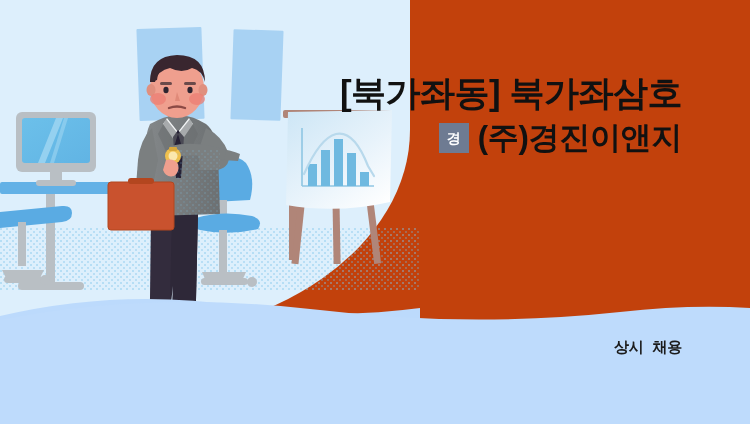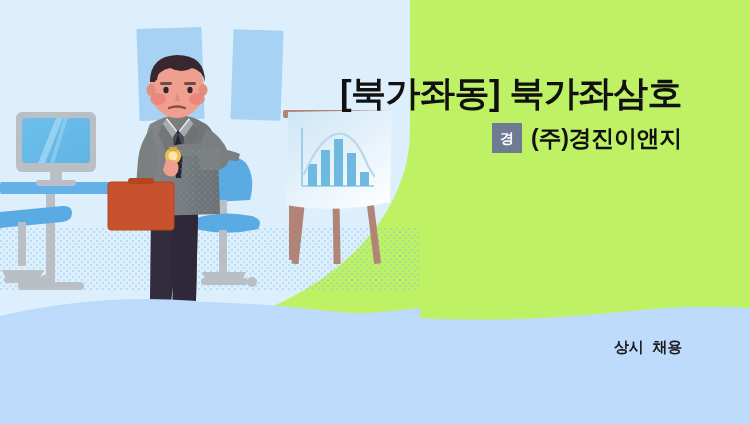--- a/index.html
+++ b/index.html
@@ -6,21 +6,21 @@
   html,body{margin:0;padding:0;}
   body{
     width:750px;height:424px;
     font-family:"Liberation Sans","DejaVu Sans",sans-serif;
     background:#c3dcfb;
     overflow:hidden;
   }
   .banner{
     position:relative;
     width:750px;height:424px;
-    background:#bef264;
+    background:#c2410c;
     overflow:hidden;
   }
 
   
   .blob{
     position:absolute;
     left:-210px; top:-130px;
     width:620px; height:470px;
     background:#ddeffc;
     border-radius:0 0 300px 300px / 0 0 240px 240px;
@@ -74,21 +74,21 @@
     justify-content:center;
     width:30px;height:30px;
     background:#6e7b92;
     color:#ffffff;
     font-size:14px;
     font-weight:bold;
     line-height:1;
     flex:0 0 auto;
   }
   .company{
-    font-size:23px;
+    font-size:31px;
     font-weight:bold;
     color:#111111;
     line-height:28px;
     letter-spacing:-0.3px;
     white-space:nowrap;
   }
   .status{
     position:absolute;
     right:68px;
     top:338px;

